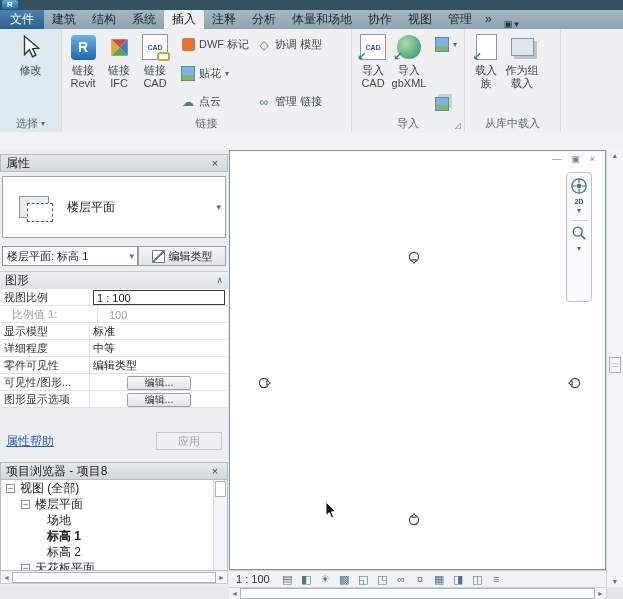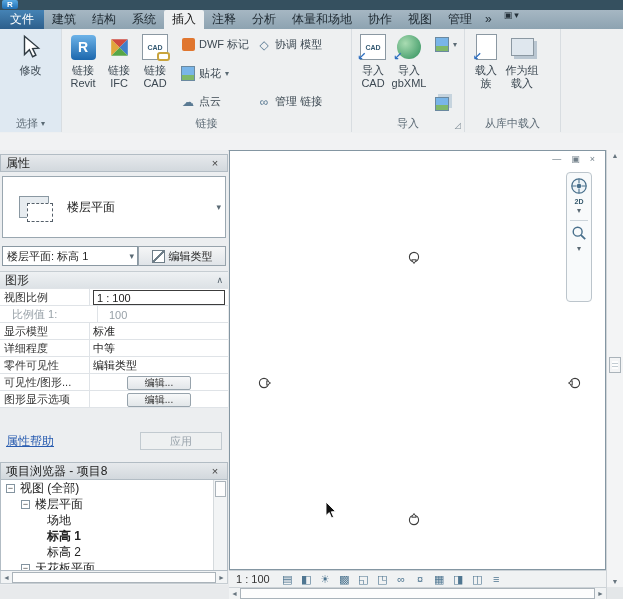--- a/index.html
+++ b/index.html
@@ -5,21 +5,21 @@
   html,body{margin:0;padding:0;}
   .window{position:relative;width:623px;height:599px;background:#e8eaec;overflow:hidden;
     font-family:"Liberation Sans","DejaVu Sans",sans-serif;font-size:12px;color:#222;-webkit-user-select:none;}
   
   .titlebar{position:absolute;left:0;top:0;width:623px;height:10px;background:#35505f;}
   .app-logo{position:absolute;left:2px;top:0;width:16px;height:9px;border-radius:2px;
     background:linear-gradient(#58a9e1,#1f6fb5);color:#fff;font-size:8px;font-weight:bold;
     line-height:9px;text-align:center;overflow:hidden;}
   
   .tabbar{position:absolute;left:0;top:10px;width:623px;height:19px;
-    background:linear-gradient(#a6b7c3,#8da3b1);display:flex;align-items:flex-start;}
+    background:linear-gradient(#a6b7c3,#8da3b1);display:flex;align-items:flex-end;}
   .tab{padding:0 8px;line-height:19px;font-size:12px;color:#1d2830;white-space:nowrap;cursor:default;}
   .tab.file{background:linear-gradient(#4583b5,#2d5f8c);color:#fff;padding:0 10px;}
   .tab.active{background:#eef0f1;color:#111;border-radius:2px 2px 0 0;}
   .tab-overflow{line-height:19px;color:#243039;padding:0 5px;font-size:12px;}
   .rib-toggle{display:flex;align-items:center;gap:2px;margin-left:3px;padding:0 4px;color:#243039;font-size:9px;}
   
   .ribbon{position:absolute;left:0;top:29px;width:623px;height:104px;background:#eef0f1;
     border-bottom:1px solid #b6c0c8;display:flex;}
   .panel{height:103px;display:flex;flex-direction:column;border-right:1px solid #d8dde1;box-sizing:border-box;}
   .panel-body{flex:1;display:flex;padding:3px 3px 0;}
@@ -78,21 +78,21 @@
   .ph-caret{margin-left:auto;font-size:9px;color:#55636d;}
   .plabel{width:90px;flex:none;padding:1px 4px 0;border-right:1px solid #dfe3e7;font-size:11px;
     color:#333;box-sizing:border-box;white-space:nowrap;overflow:hidden;}
   .pvalue{flex:1;padding:1px 3px 0;font-size:11px;color:#222;display:flex;align-items:center;box-sizing:border-box;}
   .selbox{flex:1;border:1px solid #3c3c3c;height:13px;display:flex;align-items:center;padding:0 3px;background:#fff;}
   .dim .plabel,.dim .pvalue{color:#98a1a8;margin-left:8px;}
   .editbtn{width:64px;height:14px;font-size:10px;line-height:12px;background:linear-gradient(#f7f8f9,#e2e6e9);
     border:1px solid #97a3ac;border-radius:2px;color:#333;margin:0 auto;display:block;padding:0;}
   .pfooter{display:flex;justify-content:space-between;align-items:center;margin:24px 6px 0;}
   .phelp{color:#2a5db0;text-decoration:underline;font-size:12px;cursor:default;}
-  .papply{width:82px;height:18px;background:#eef0f1;border:1px solid #c2cad0;color:#9aa4ac;font-size:11px;
+  .papply{width:66px;height:18px;background:#eef0f1;border:1px solid #c2cad0;color:#9aa4ac;font-size:11px;
     text-align:center;line-height:17px;box-sizing:border-box;}
   
   .browser{position:absolute;left:0;top:462px;width:228px;height:123px;background:#eceef0;}
   .browser .pal-header{margin-top:0;}
   .tree{position:relative;height:90px;background:#fff;border:1px solid #b2bcc4;border-top:none;overflow:hidden;}
   .trow{height:16px;display:flex;align-items:center;font-size:12px;color:#222;gap:5px;white-space:nowrap;}
   .lv0{padding-left:5px;}.lv1{padding-left:20px;}.lv2{padding-left:46px;}
   .expander{width:9px;height:9px;border:1px solid #8494a0;background:#fff;font-size:9px;line-height:7px;
     text-align:center;color:#444;flex:none;box-sizing:border-box;}
   .bold{font-weight:bold;}

